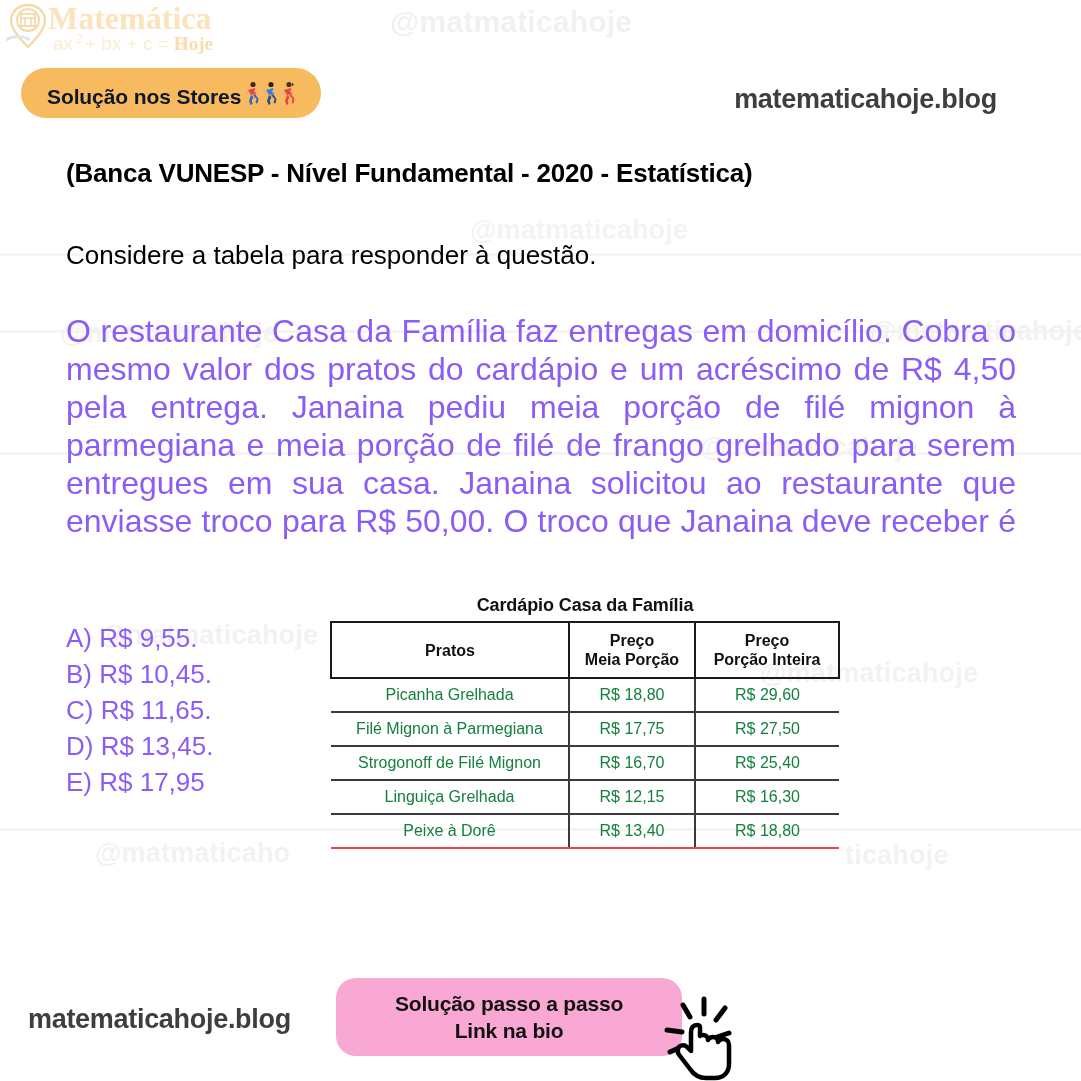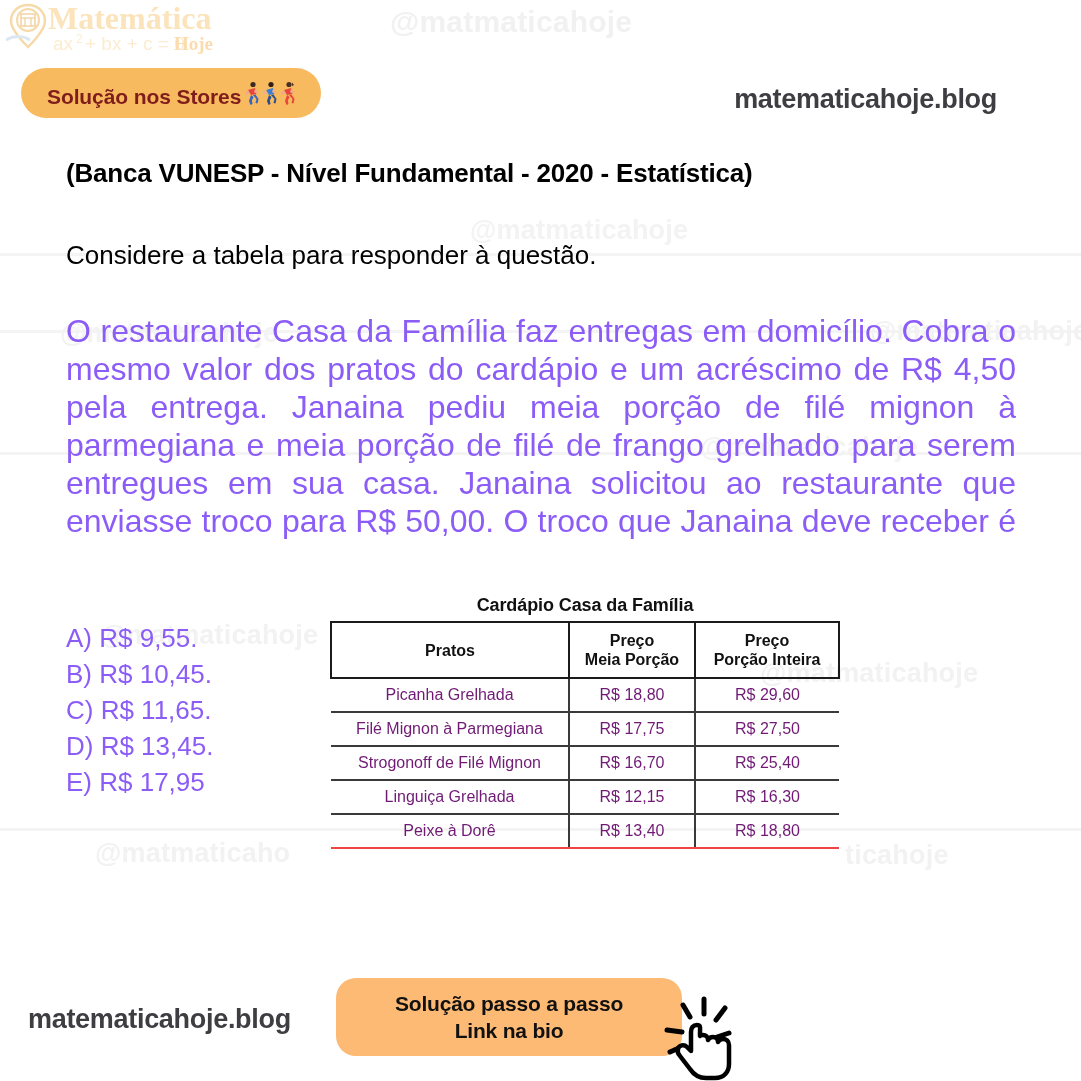--- a/index.html
+++ b/index.html
@@ -44,21 +44,21 @@
   #stores-button {
     position:absolute; left:21px; top:68px;
     height:50px;
     background:#f8ba5e;
     border-radius:26px;
     display:flex; align-items:center;
     padding:0 26px;
     z-index:3;
   }
   #stores-button .btn-label {
-    font-size:21px; font-weight:700; color:#7f1d1d;
+    font-size:21px; font-weight:700; color:#0f172a;
     letter-spacing:-.1px;
     margin-top:8px;
   }
   .runner { width:15px; height:25px; display:inline-block; margin-left:3px; }
   .runner:first-of-type { margin-left:1px; }
 
   
   #site-name-top {
     position:absolute; right:84px; top:84px;
     font-size:27px; font-weight:700; color:#3e3e42;
@@ -122,40 +122,40 @@
     font-size:16px; font-weight:700; color:#111;
     padding:8px 4px;
     text-align:center;
     line-height:19px;
     height:52px;
     vertical-align:middle;
   }
   #menu-table tbody td {
     border-top:2px solid #3a3a3a;
     border-left:2px solid #3a3a3a;
-    font-size:16px; color:#701a75;
+    font-size:16px; color:#15803d;
     padding:6px 8px;
     text-align:center;
     height:34px;
     vertical-align:middle;
   }
   #menu-table tbody td:first-child { border-left:none; }
   #menu-table tbody tr:last-child td { border-bottom:2px solid #ef4444; }
 
   
   #site-name-bottom {
     position:absolute; left:28px; top:1004px;
     font-size:27px; font-weight:700; color:#3e3e42;
     letter-spacing:-.3px;
     z-index:3;
   }
   #cta-button {
     position:absolute; left:336px; top:978px;
     width:346px; height:78px;
-    background:#fdba74;
+    background:#f9a8d4;
     border-radius:20px;
     display:flex; flex-direction:column;
     align-items:center; justify-content:center;
     z-index:3;
   }
   #cta-button .cta-line {
     font-size:21px; font-weight:700; color:#111;
     line-height:27px; letter-spacing:-.2px;
   }
   #cursor-icon {

